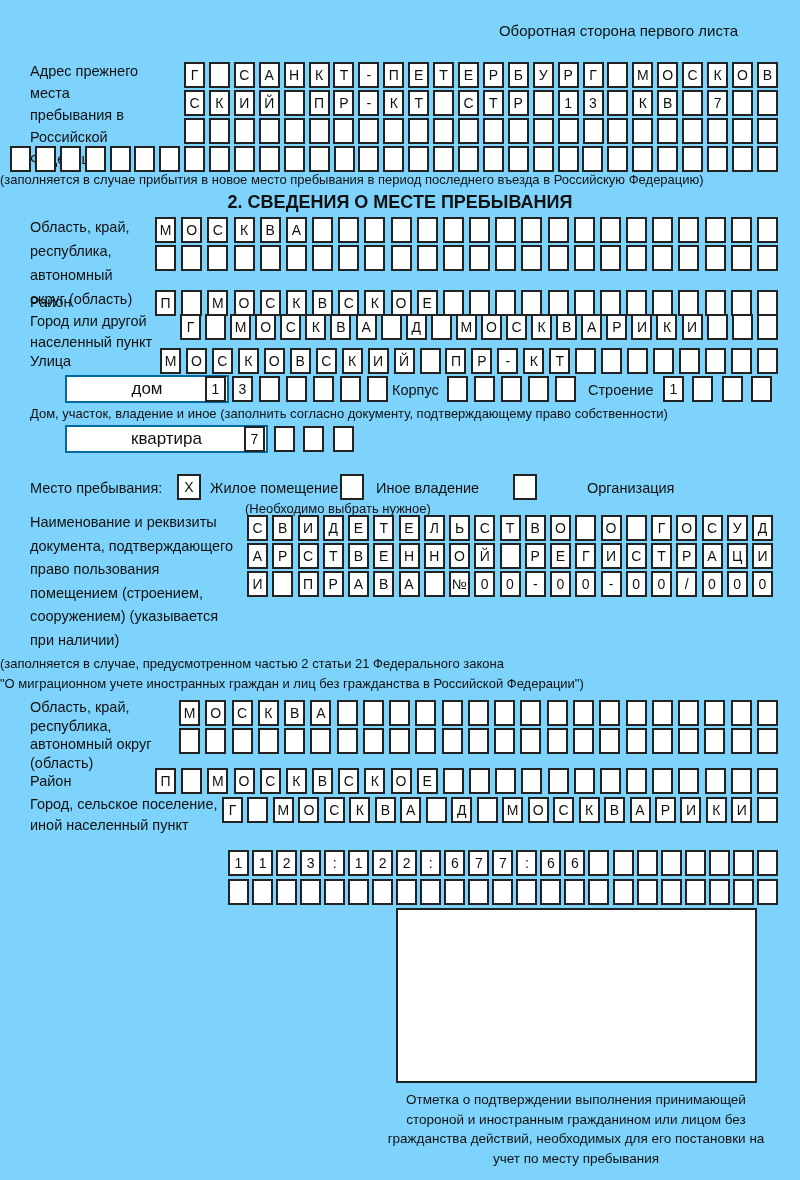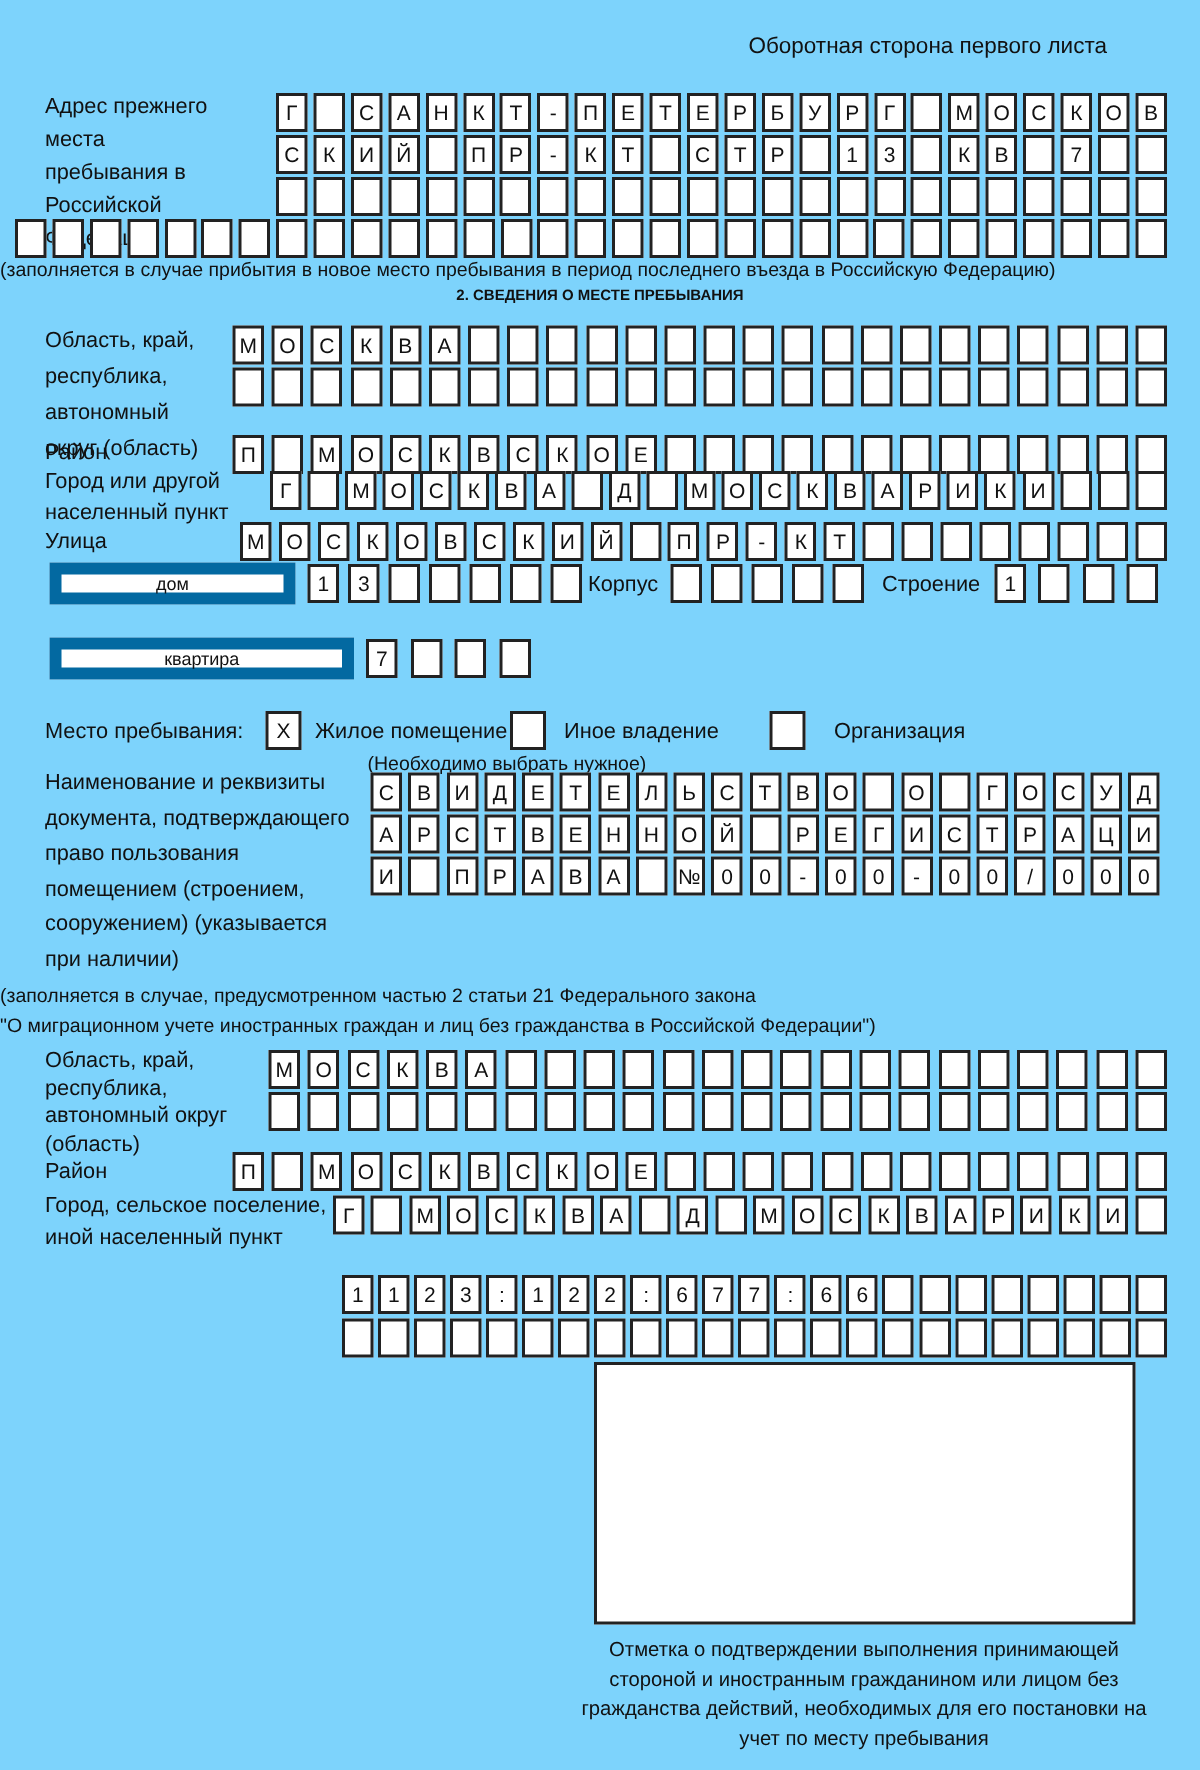--- a/index.html
+++ b/index.html
@@ -3,30 +3,30 @@
 <meta charset="utf-8">
 <style>
   html,body{margin:0;padding:0;background:#fff;}
   .page{
     position:relative;width:800px;height:1180px;background:#7dd3fc;
     font-family:Liberation Sans, sans-serif;color:#111;overflow:hidden;
   }
   .abs{position:absolute;}
   .lbl{font-size:14.5px;line-height:22px;}
   .cap{font-size:13px;}
-  .title{font-size:10px;font-weight:bold;text-align:center;width:100%;}
+  .title{font-size:18px;font-weight:bold;text-align:center;width:100%;}
   .cellrow{position:absolute;display:flex;justify-content:space-between;height:26px;}
   .cell{
     width:21px;height:26px;box-sizing:border-box;border:2px solid #222;background:#fff;
     display:flex;align-items:center;justify-content:center;
     font-size:14px;line-height:1;flex:0 0 auto;
   }
   .bigfield{
-    position:absolute;box-sizing:border-box;border:8px solid #0369a1;height:28px;
-    display:flex;align-items:center;justify-content:center;font-size:12px;background:#fff;
+    position:absolute;box-sizing:border-box;border:2px solid #0369a1;height:28px;
+    display:flex;align-items:center;justify-content:center;font-size:17px;background:#fff;margin-left:32px;
   }
   .chk{
     position:absolute;width:24px;height:26px;box-sizing:border-box;border:2px solid #222;
     display:flex;align-items:center;justify-content:center;font-size:14px;background:#fff;
   }
   .center{left:0;width:100%;text-align:left;}
   .stampbox{position:absolute;border:2px solid #222;background:#fff;box-sizing:border-box;}
 </style>
 </head>
 <body>
@@ -307,36 +307,37 @@
       <span class="cell">&nbsp;</span>
       <span class="cell">&nbsp;</span>
     </div>
   <div class="abs lbl" style="left:588px;top:379px;">Строение</div>
   <div class="cellrow" style="left:663px;top:376px;width:109px;">
       <span class="cell">1</span>
       <span class="cell">&nbsp;</span>
       <span class="cell">&nbsp;</span>
       <span class="cell">&nbsp;</span>
     </div>
+  <div class="abs cap" style="left:30px;top:406px;">Дом, участок, владение и иное (заполнить согласно документу, подтверждающему право собственности)</div>
 
   <div class="bigfield" style="left:33px;top:425px;width:203px;">квартира</div>
   <div class="cellrow" style="left:244px;top:426px;width:110px;">
       <span class="cell">7</span>
       <span class="cell">&nbsp;</span>
       <span class="cell">&nbsp;</span>
       <span class="cell">&nbsp;</span>
     </div>
 
   <div class="abs lbl" style="left:30px;top:477px;">Место пребывания:</div>
   <div class="chk" style="left:177px;top:474px;">X</div>
   <div class="abs lbl" style="left:210px;top:477px;">Жилое помещение</div>
   <div class="chk" style="left:340px;top:474px;"></div>
   <div class="abs lbl" style="left:376px;top:477px;">Иное владение</div>
   <div class="chk" style="left:513px;top:474px;"></div>
-  <div class="abs lbl" style="left:556px;top:477px;">Организация</div>
+  <div class="abs lbl" style="left:587px;top:477px;">Организация</div>
   <div class="abs cap" style="left:245px;top:501px;">(Необходимо выбрать нужное)</div>
 
   <div class="abs lbl" style="left:30px;top:511px;width:215px;line-height:23.5px;">Наименование и реквизиты документа, подтверждающего право пользования помещением (строением, сооружением) (указывается при наличии)</div>
   <div class="cellrow" style="left:247px;top:515px;width:526px;">
       <span class="cell">С</span>
       <span class="cell">В</span>
       <span class="cell">И</span>
       <span class="cell">Д</span>
       <span class="cell">Е</span>
       <span class="cell">Т</span>

